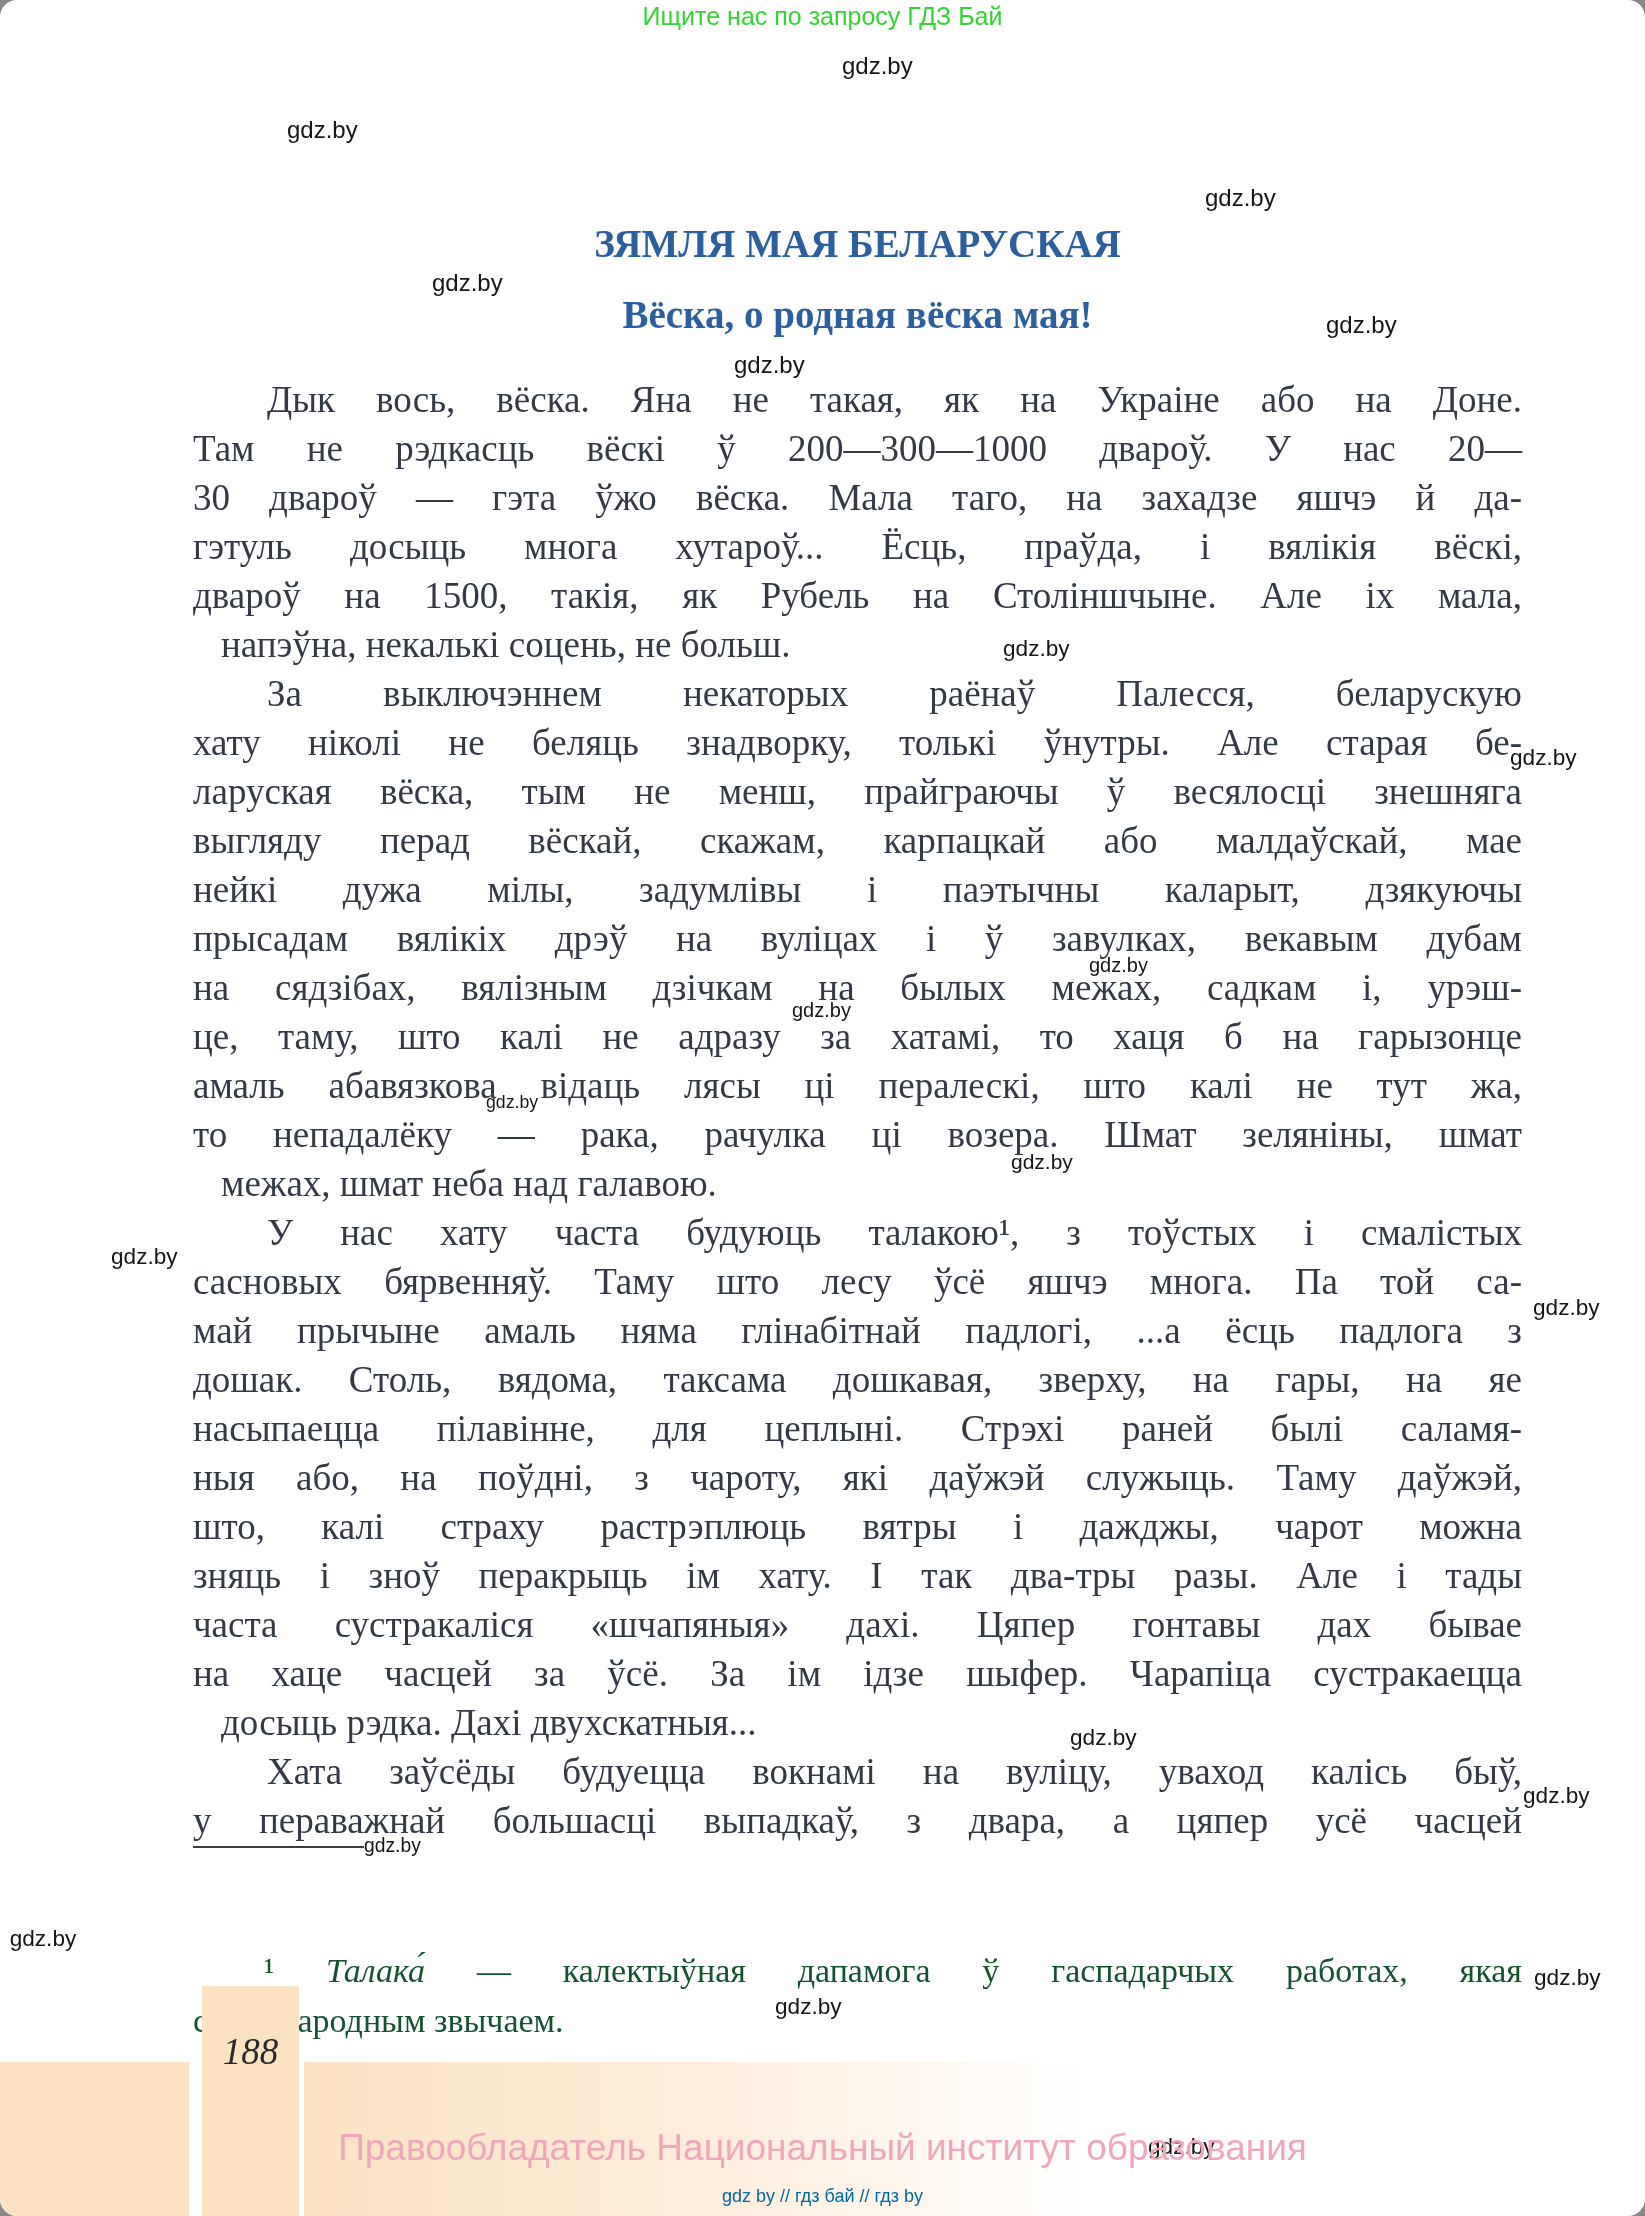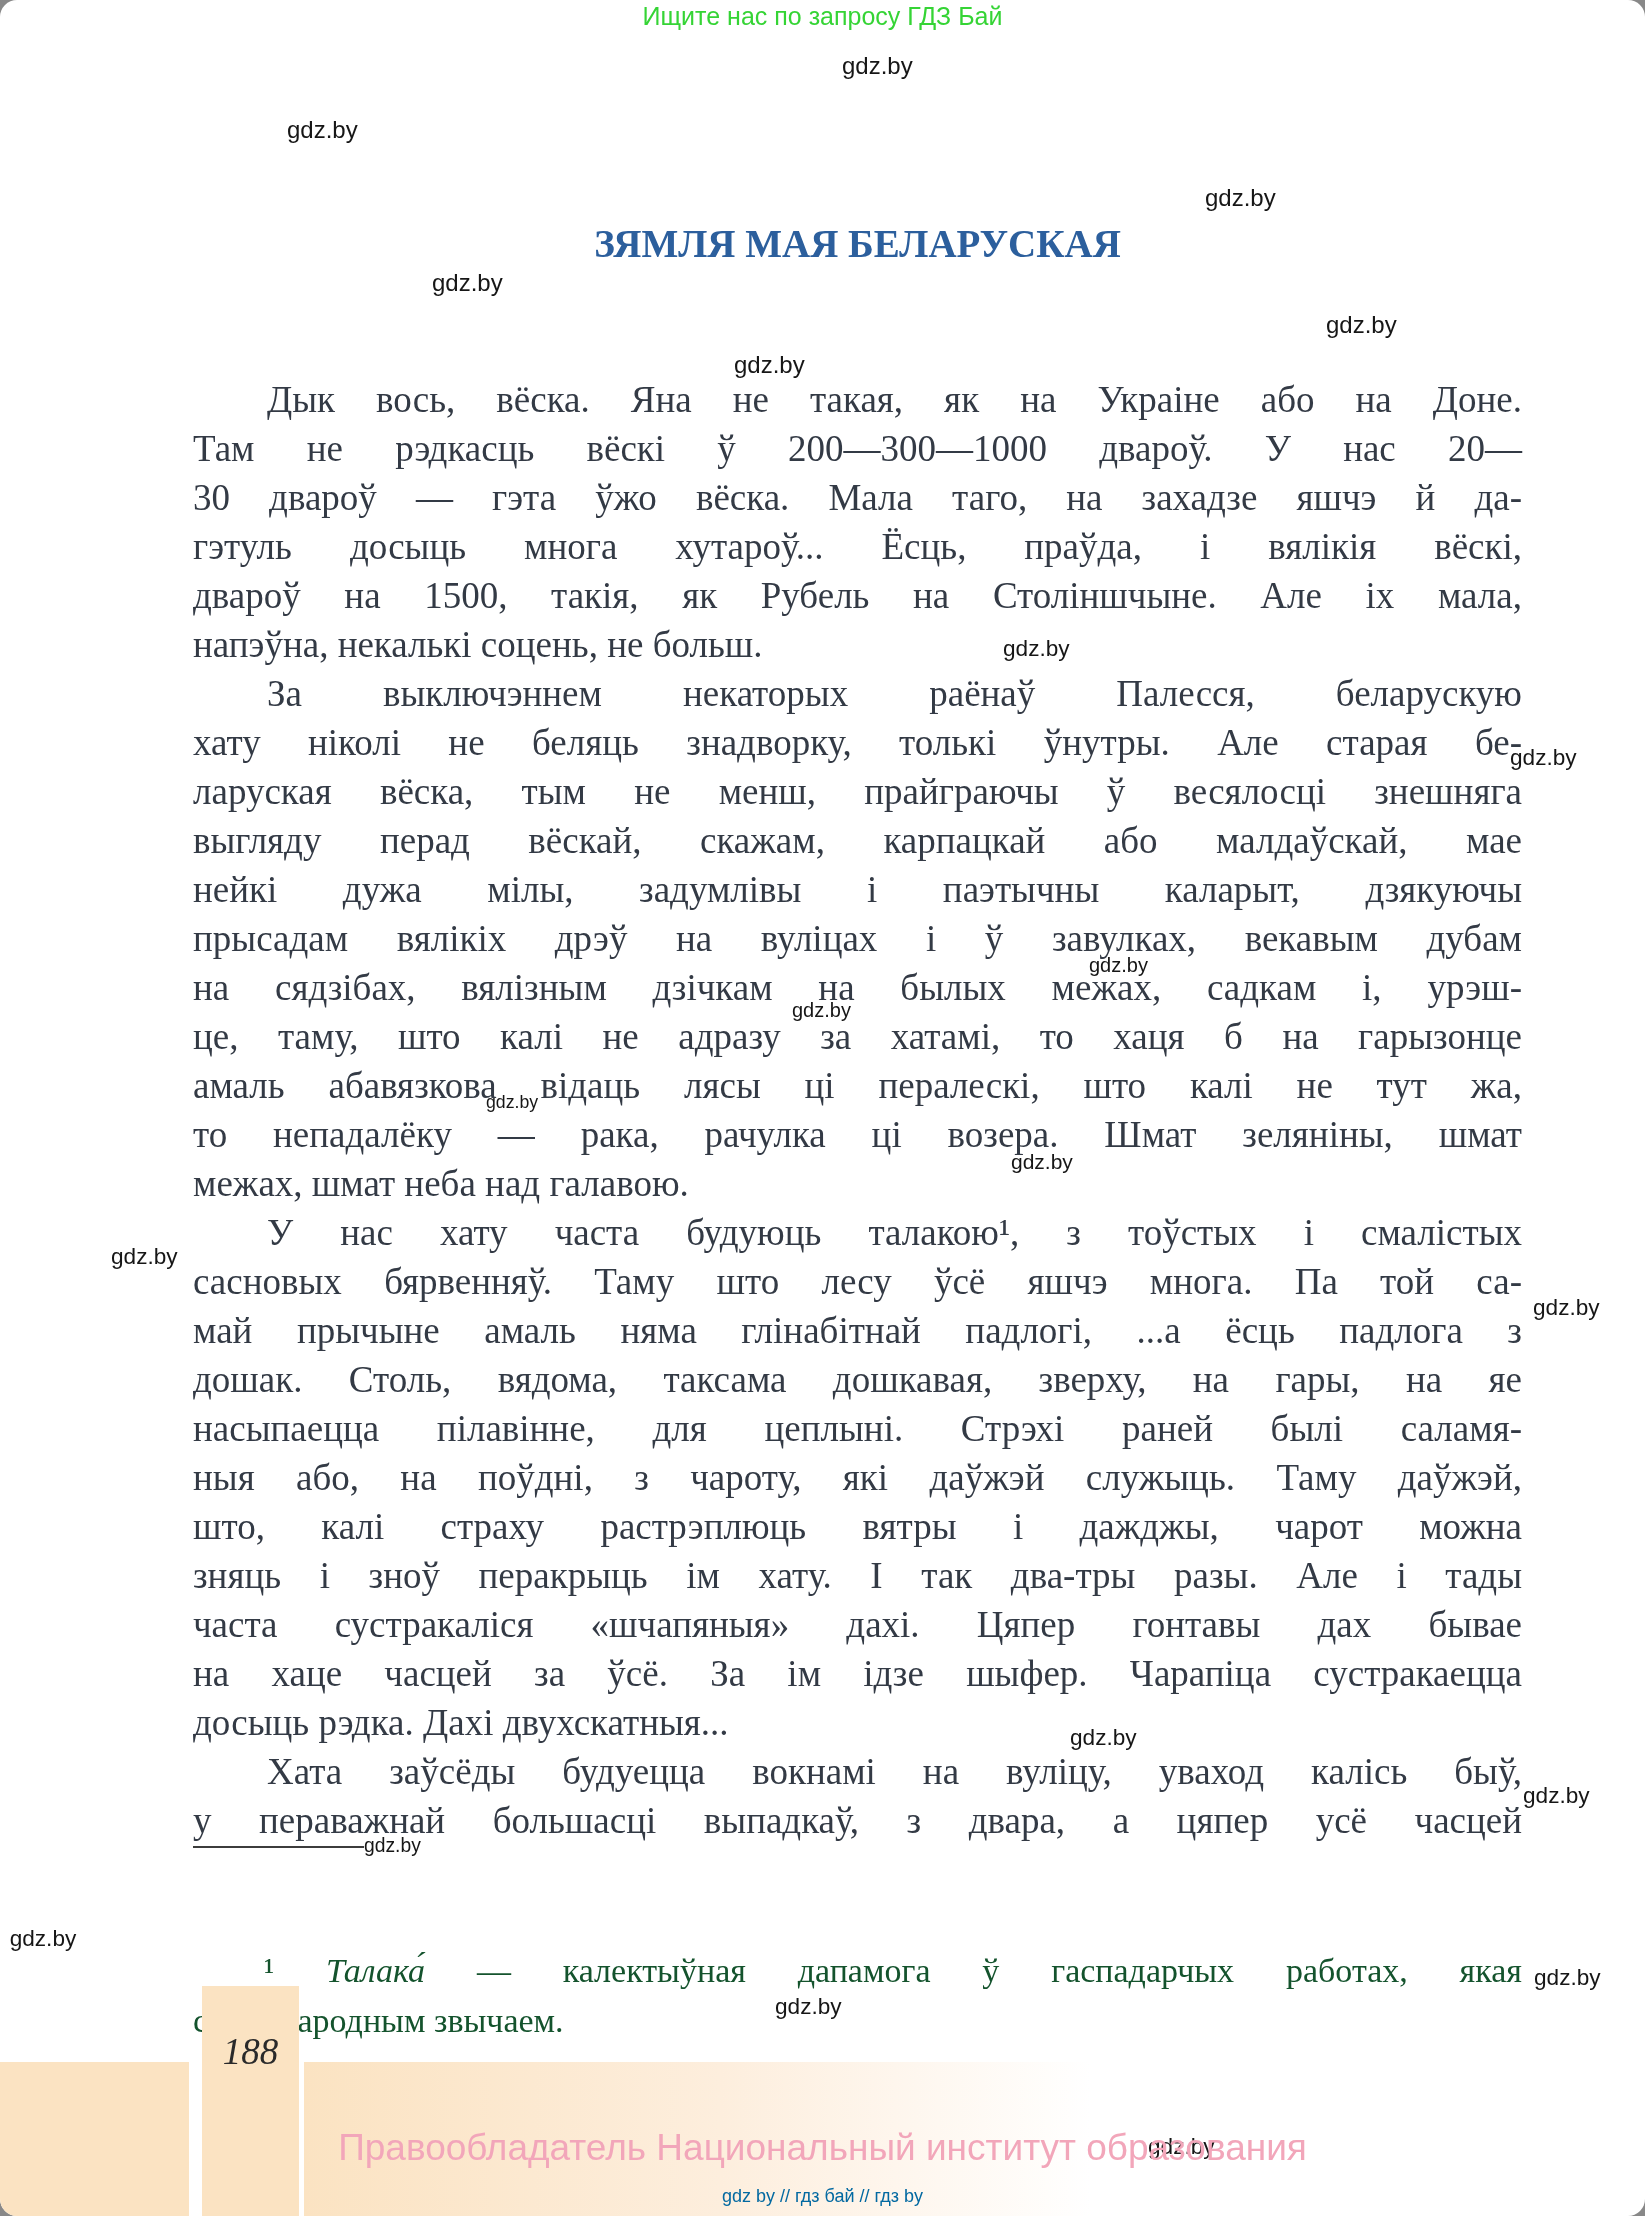--- a/index.html
+++ b/index.html
@@ -42,21 +42,21 @@
     color:#333a45;
     font-size:37px;line-height:49px;
   }
   .ln{
     text-align:justify;
     text-align-last:justify;
     text-justify:inter-word;
     height:49px;
   }
   .ln.ind{text-indent:74px;}
-  .ln.endp{text-align-last:left;}
+  .ln.endp{text-align-last:left;margin-left:28px;}
   
   .fnrule{
     position:absolute;left:193px;top:1846px;width:171px;height:0;
     border-top:2.4px solid #3c3c3c;
   }
   .footnote{
     position:absolute;left:193px;top:1946px;width:1329px;
     color:#14532d;font-size:34px;line-height:50px;
   }
   .footnote .l1{text-align:justify;text-align-last:justify;text-indent:71px;height:50px;}
@@ -114,20 +114,21 @@
   <span class="wm" style="left:1070px;top:1725px;font-size:22.6px;">gdz.by</span>
   <span class="wm" style="left:1523px;top:1783px;font-size:22.6px;">gdz.by</span>
   <span class="wm" style="left:364px;top:1835px;font-size:19.3px;">gdz.by</span>
   <span class="wm" style="left:9.7px;top:1926px;font-size:22.6px;">gdz.by</span>
   <span class="wm" style="left:775px;top:1994px;font-size:22.6px;">gdz.by</span>
   <span class="wm" style="left:1534px;top:1965px;font-size:22.6px;">gdz.by</span>
   <span class="wm" style="left:32px;top:2108px;font-size:22.6px;">gdz.by</span>
   <span class="wm" style="left:1148px;top:2134px;font-size:22.6px;">gdz.by</span>
 
   <div class="title" id="title-main">ЗЯМЛЯ МАЯ БЕЛАРУСКАЯ</div>
+  <div class="title" id="title-sub">Вёска, о родная вёска мая!</div>
 
   <div class="textblock">
     <div>
       <div class="ln ind">Дык вось, вёска. Яна не такая, як на Украіне або на Доне.</div>
       <div class="ln">Там не рэдкасць вёскі ў 200—300—1000 двароў. У нас 20—</div>
       <div class="ln">30 двароў — гэта ўжо вёска. Мала таго, на захадзе яшчэ й да-</div>
       <div class="ln">гэтуль досыць многа хутароў... Ёсць, праўда, і вялікія вёскі,</div>
       <div class="ln">двароў на 1500, такія, як Рубель на Століншчыне. Але іх мала,</div>
       <div class="ln endp">напэўна, некалькі соцень, не больш.</div>
     </div>

